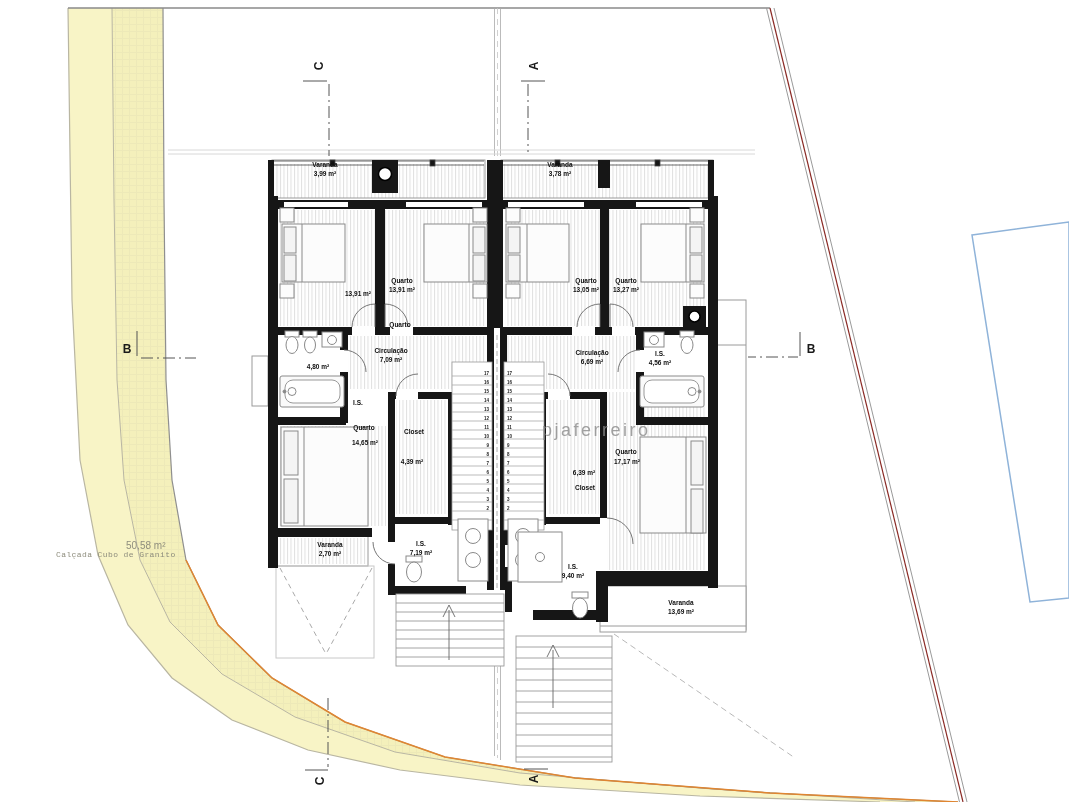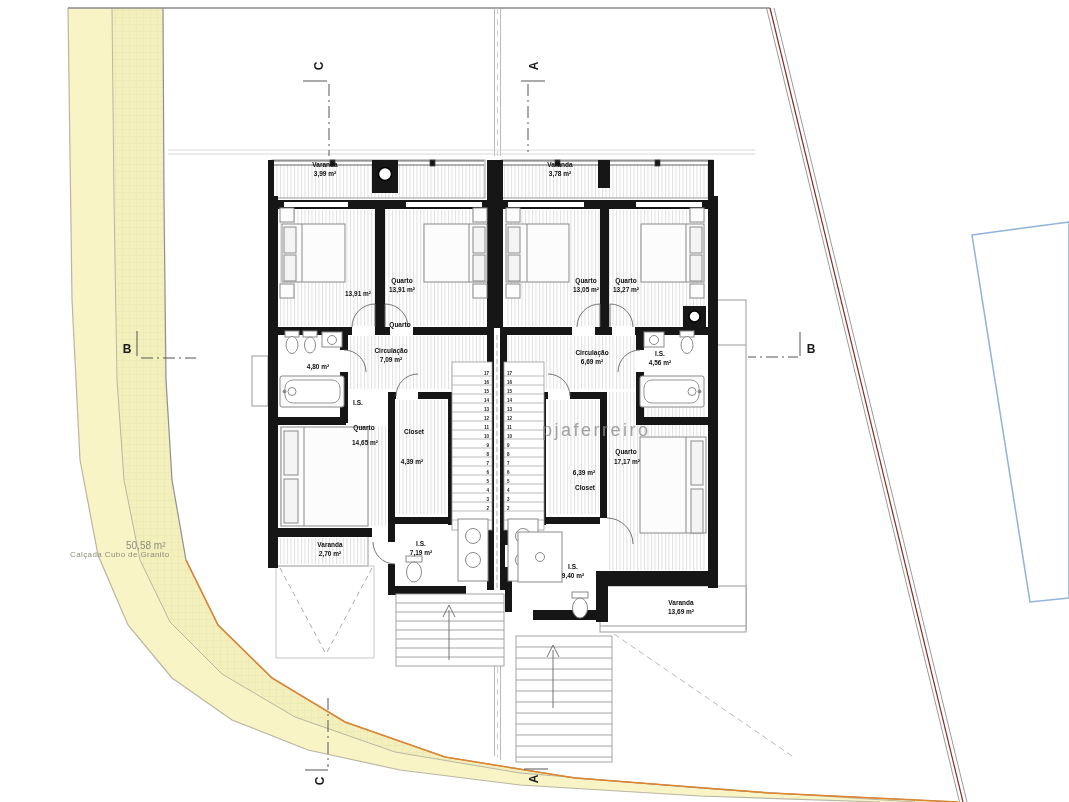--- a/index.html
+++ b/index.html
@@ -4,22 +4,22 @@
 <style>
   html,body{margin:0;padding:0;background:#fff;}
   #canvas{position:relative;width:1069px;height:802px;background:#ffffff;overflow:hidden;
           font-family:"Liberation Sans",sans-serif;}
   #plan-svg{position:absolute;left:0;top:0;}
   .lbl{position:absolute;transform:translateX(-50%);text-align:center;font-weight:bold;
        font-size:6.5px;line-height:8.5px;color:#0d0d0d;white-space:nowrap;}
   .lbl .ln{display:block;}
   .single{position:absolute;transform:translateX(-50%);font-weight:bold;font-size:6.5px;
           color:#0d0d0d;white-space:nowrap;}
-  .street-name{position:absolute;left:70px;top:550px;font-size:8px;color:#8e8d7d;
-               letter-spacing:.4px;white-space:nowrap;}
+  .street-name{position:absolute;left:56px;top:550px;font-size:8px;color:#8e8d7d;
+               letter-spacing:.4px;white-space:nowrap;font-family:Liberation Mono, monospace;}
   .street-area{position:absolute;left:126px;top:540px;font-size:10px;color:#8e8d7d;}
   .marker{position:absolute;font-weight:bold;font-size:12px;color:#1a1a1a;width:16px;height:14px;
           text-align:center;line-height:14px;}
   .rot{transform:rotate(-90deg);}
   .stairnums{position:absolute;font-size:4.5px;line-height:9px;color:#222;font-weight:bold;width:12px;}
   .stairnums .sn{display:block;}
   .num-r{text-align:right;}
   .num-l{text-align:left;}
   .watermark-brand{position:absolute;left:447px;top:348px;font-size:78px;font-weight:bold;
                    color:#6e6e6e;opacity:.6;letter-spacing:-3px;line-height:1;}

